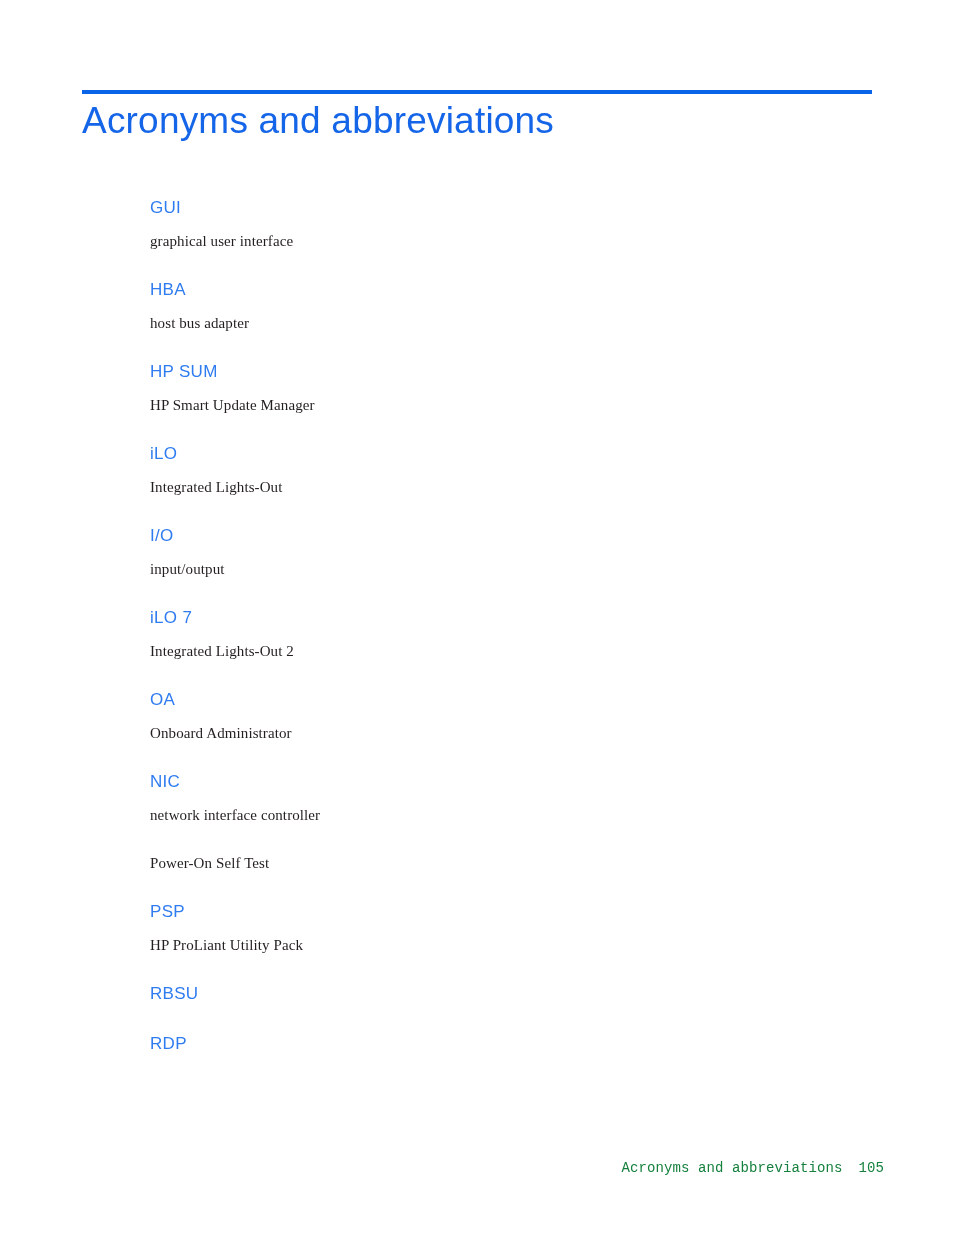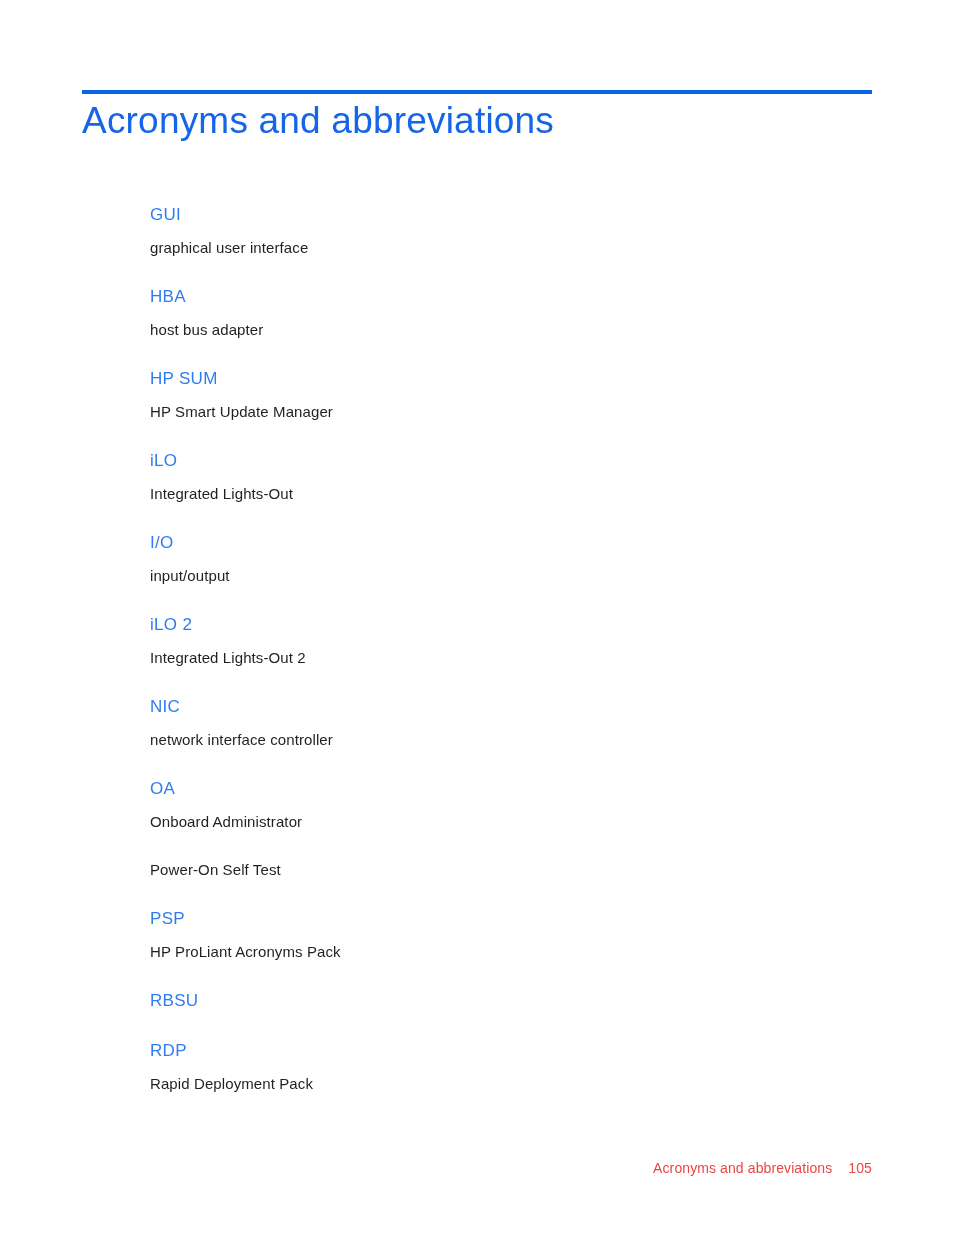--- a/index.html
+++ b/index.html
@@ -48,21 +48,21 @@
     line-height: 54px;
     letter-spacing: 0.2px;
     color: #1565e8;
     white-space: nowrap;
   }
 
   
   .glossary {
     position: absolute;
     left: 150px;
-    top: 204px;
+    top: 197px;
     width: 700px;
   }
 
   .glossary-entry {
     margin: 0 0 28px 0;
   }
   .glossary-entry:last-child {
     margin-bottom: 16px;
   }
 
@@ -71,41 +71,41 @@
     font-size: 17px;
     font-weight: 400;
     line-height: 22px;
     letter-spacing: 0.3px;
     color: #2f7cf0;
     margin: 0 0 12px 0;
     white-space: nowrap;
   }
 
   .definition {
-    font-family: Liberation Sans, sans-serif;
+    font-family: Liberation Serif, serif;
     font-size: 15px;
     font-weight: 400;
     line-height: 20px;
     letter-spacing: 0.1px;
     color: #231f20;
     margin: 0;
     white-space: nowrap;
   }
 
   
   .footer {
     position: absolute;
-    left: 82px;
+    left: 94px;
     top: 1158px;
     width: 790px;
     text-align: right;
-    font-family: Liberation Sans, sans-serif;
+    font-family: Liberation Mono, monospace;
     font-size: 14px;
     line-height: 20px;
-    color: #ef4444;
+    color: #15803d;
     white-space: nowrap;
   }
   .footer-chapter {
     letter-spacing: 0.1px;
   }
   .footer-pagenum {
     display: inline-block;
     margin-left: 16px;
     letter-spacing: 0.1px;
   }
@@ -141,50 +141,49 @@
       <div class="term">iLO</div>
       <div class="definition">Integrated Lights-Out</div>
     </div>
 
     <div class="glossary-entry">
       <div class="term">I/O</div>
       <div class="definition">input/output</div>
     </div>
 
     <div class="glossary-entry">
-      <div class="term">iLO 2</div>
+      <div class="term">iLO 7</div>
       <div class="definition">Integrated Lights-Out 2</div>
+    </div>
+
+    <div class="glossary-entry">
+      <div class="term">OA</div>
+      <div class="definition">Onboard Administrator</div>
     </div>
 
     <div class="glossary-entry">
       <div class="term">NIC</div>
       <div class="definition">network interface controller</div>
     </div>
 
     <div class="glossary-entry">
-      <div class="term">OA</div>
-      <div class="definition">Onboard Administrator</div>
-    </div>
-
-    <div class="glossary-entry">
       <div class="definition">Power-On Self Test</div>
     </div>
 
     <div class="glossary-entry">
       <div class="term">PSP</div>
-      <div class="definition">HP ProLiant Acronyms Pack</div>
+      <div class="definition">HP ProLiant Utility Pack</div>
     </div>
 
     <div class="glossary-entry">
       <div class="term">RBSU</div>
     </div>
 
     <div class="glossary-entry">
       <div class="term">RDP</div>
-      <div class="definition">Rapid Deployment Pack</div>
     </div>
 
   </div>
 
   <div class="footer">
     <span class="footer-chapter">Acronyms and abbreviations</span><span class="footer-pagenum">105</span>
   </div>
 
 </div>
 

